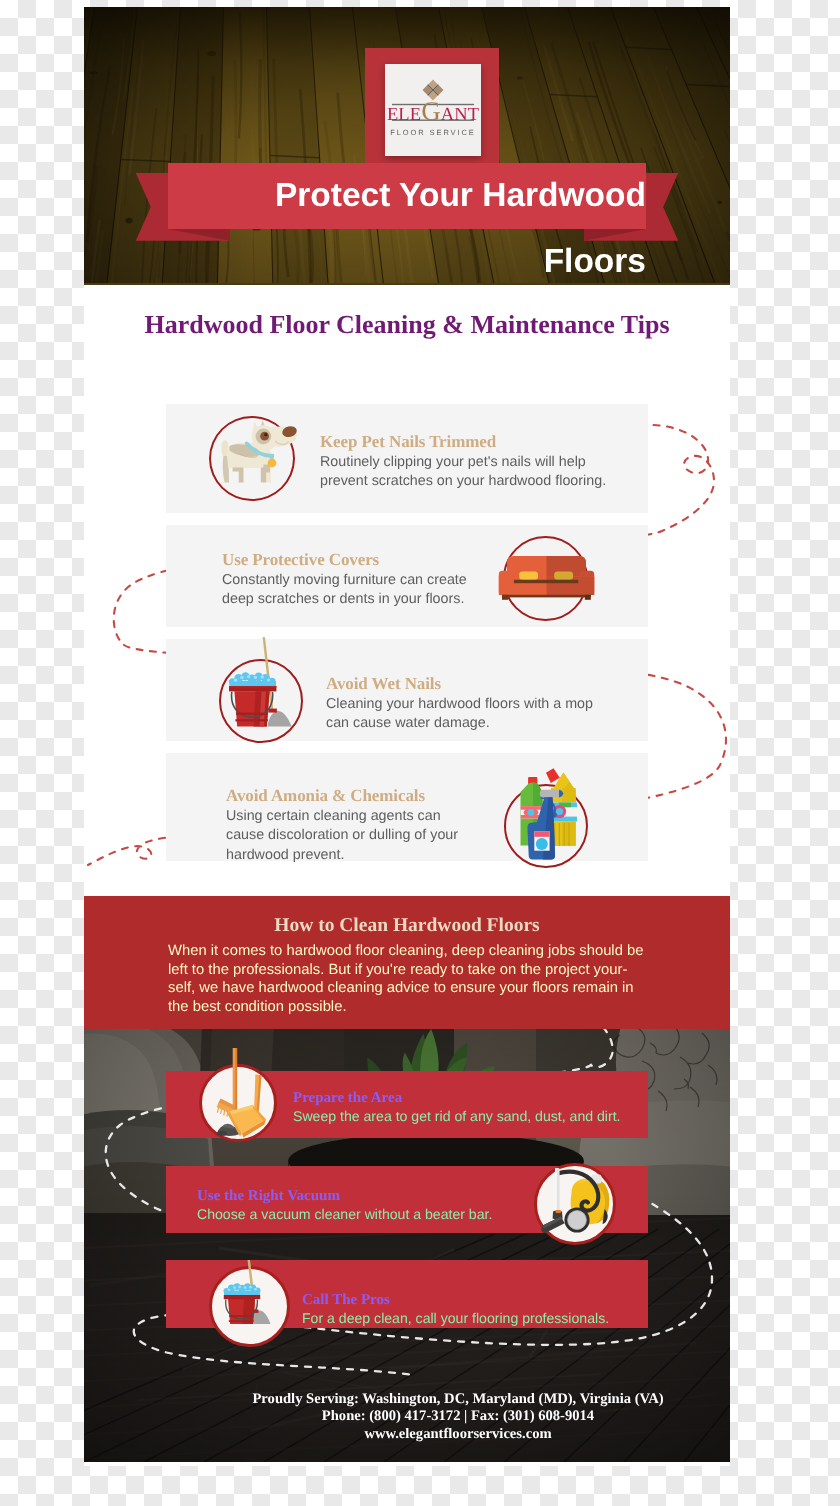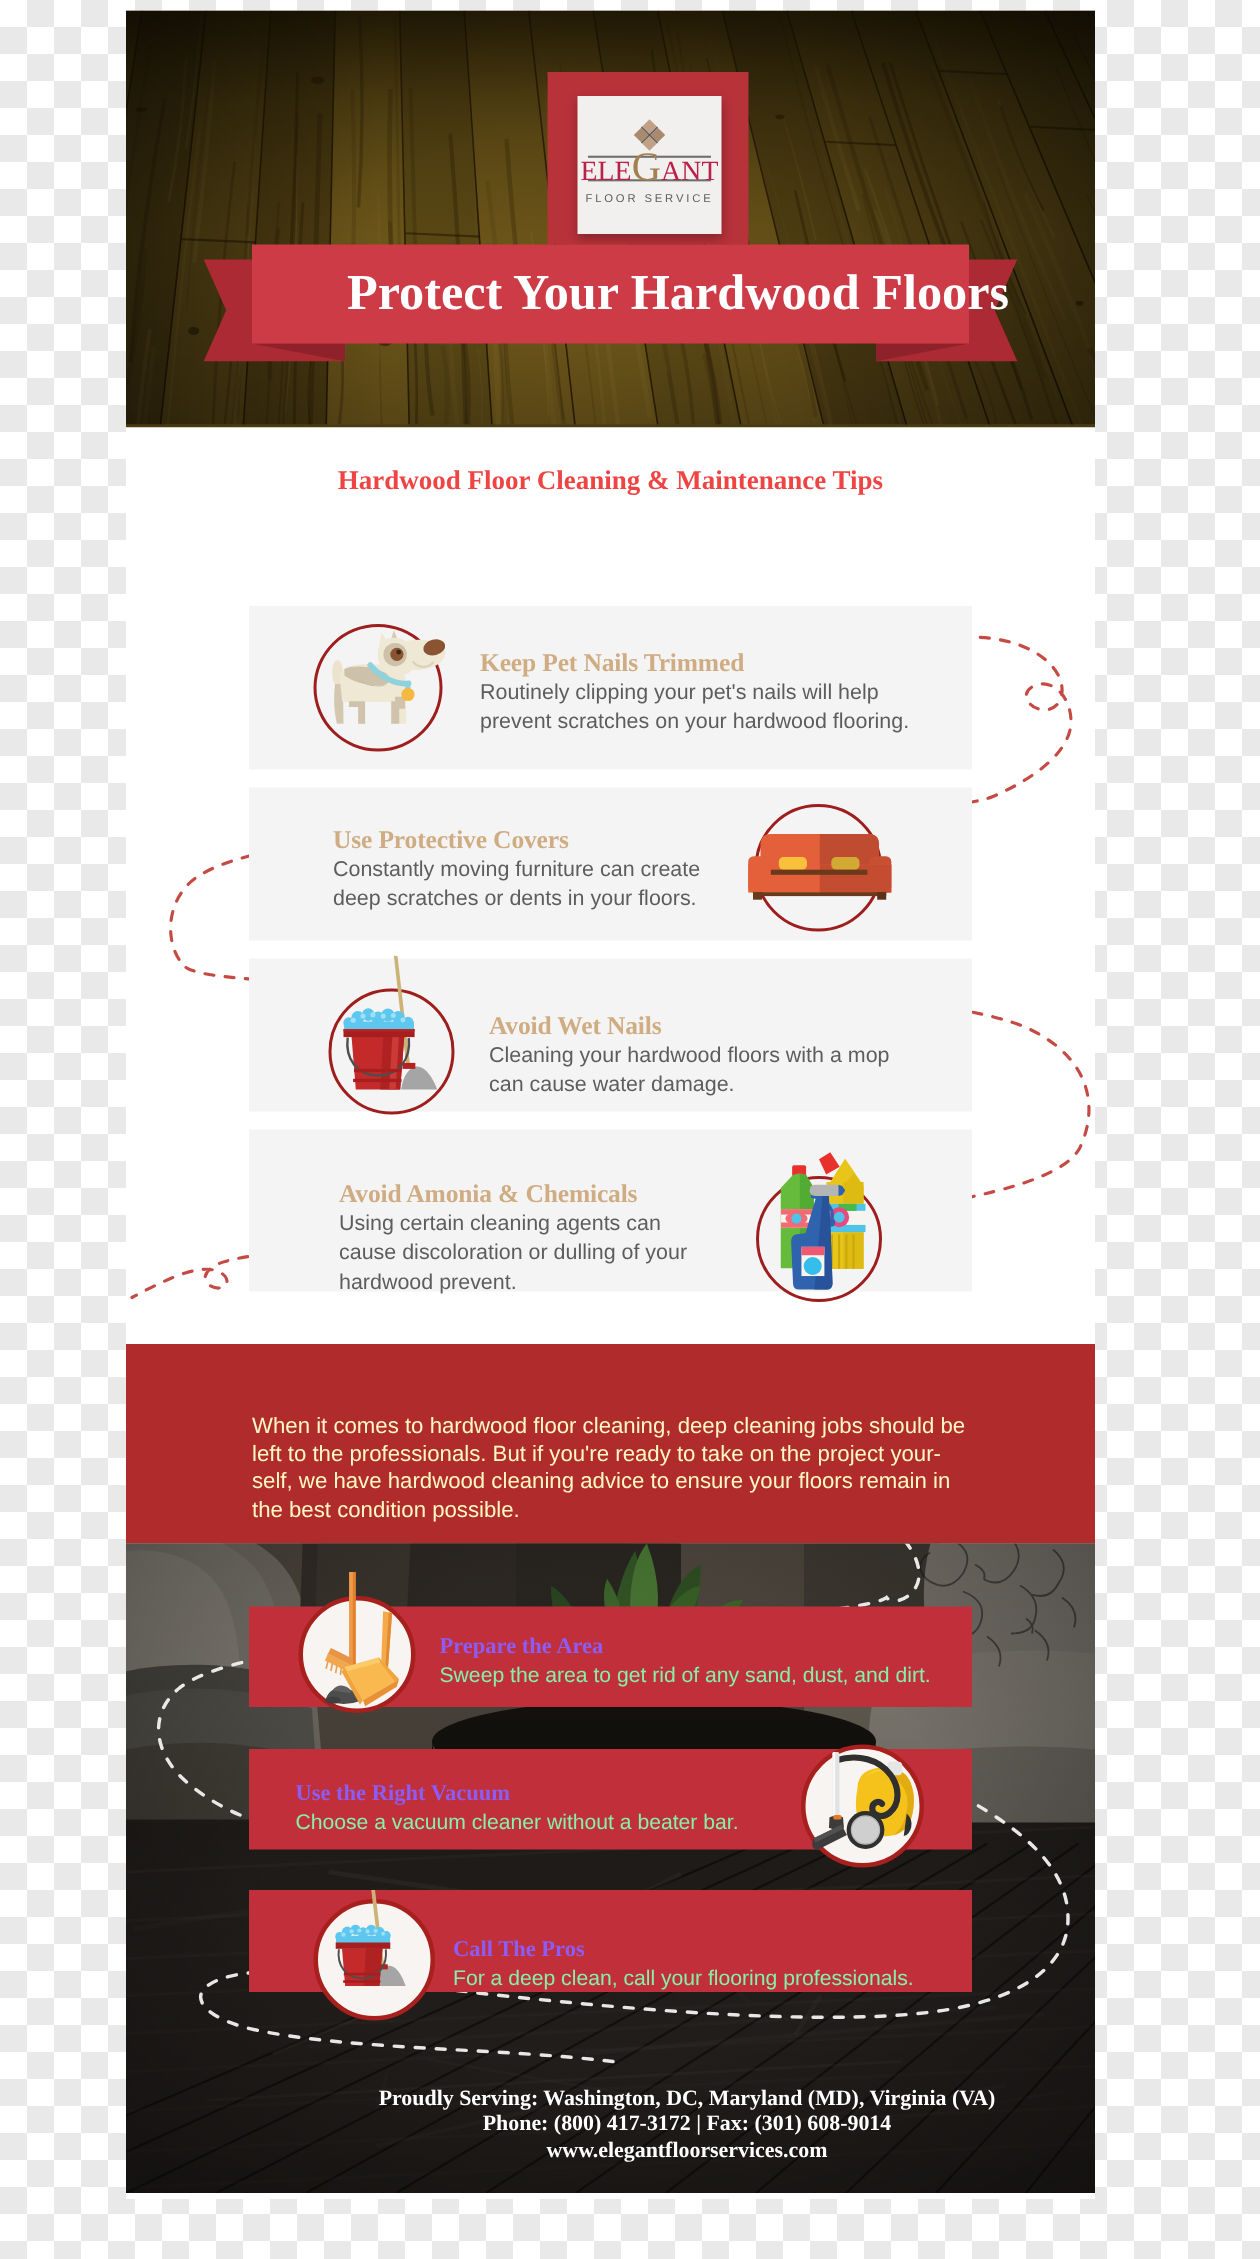--- a/index.html
+++ b/index.html
@@ -17,26 +17,26 @@
   
   .header{position:relative;width:646px;height:278px;overflow:hidden;background:#4a3a12;}
   .header svg.woodbg{position:absolute;left:0;top:0;}
 
   .logo-plate{position:absolute;left:256px;top:41px;width:134px;height:115px;background:#b8323a;margin-left:25px;}
   .logo-inner{position:absolute;left:20px;top:16px;width:96px;height:92px;background:#f2f0ee;
       box-shadow:0 3px 7px rgba(0,0,0,0.28);}
 
   
   .ribbon-title{position:absolute;left:84px;top:156px;width:478px;height:66px;line-height:66px;
-      text-align:center;color:#fff;font-family:Liberation Serif, serif;font-weight:bold;font-size:33.5px;letter-spacing:0px;padding-left:45px;}
+      text-align:right;color:#fff;font-family:Liberation Sans, sans-serif;font-weight:bold;font-size:33.5px;letter-spacing:0px;}
 
   
   .white{position:relative;width:646px;height:611px;background:#fff;overflow:hidden;}
   .sec-title{position:absolute;left:0;top:25px;width:646px;text-align:center;
-     font-family:"Liberation Serif",serif;font-weight:bold;font-size:18px;color:#ef4444;}
+     font-family:"Liberation Serif",serif;font-weight:bold;font-size:26px;color:#701a75;}
   .sec-intro{position:absolute;left:55px;top:51px;width:536px;text-align:center;
      font-size:15.3px;line-height:17.3px;color:#585858;}
 
   .card{position:absolute;left:82px;width:482px;background:#f4f4f4;}
   .card .txt{position:absolute;}
   .card .ic{position:absolute;}
   .card .hd{font-family:"Liberation Serif",serif;font-weight:bold;font-size:17px;color:#cfac82;margin-bottom:1px;letter-spacing:-0.1px;}
   .card .bd{font-size:14.3px;line-height:19.3px;color:#5d5d5d;}
   .circ{position:absolute;border:2.5px solid #9e1d1d;border-radius:50%;box-sizing:border-box;}
 
@@ -713,20 +713,21 @@
           <circle cx="46.8" cy="84" r="6" fill="#35bdec"></circle>
         </svg>
       </div>
       <div class="txt" style="left:60px;top:33px;width:248px">
         <div class="hd">Avoid Amonia &amp; Chemicals</div>
         <div class="bd">Using certain cleaning agents can cause discoloration or dulling of your hardwood prevent.</div>
       </div>
     </div>
   </div>
   <div class="red">
+    <h2>How to Clean Hardwood Floors</h2>
     <p>When it comes to hardwood floor cleaning, deep cleaning jobs should be left to the professionals. But if you're ready to take on the project your-self, we have hardwood cleaning advice to ensure your floors remain in the best condition possible.</p>
   </div>
   <div class="photo">
     <svg class="roombg" width="646" height="433" viewBox="0 0 646 433">
       <defs>
         <linearGradient id="floorg" x1="0" y1="0" x2="0" y2="1">
           <stop offset="0" stop-color="#2c2824"></stop>
             <stop offset="0.45" stop-color="#3a3430"></stop>
             <stop offset="1" stop-color="#4a423c"></stop>
         </linearGradient>

